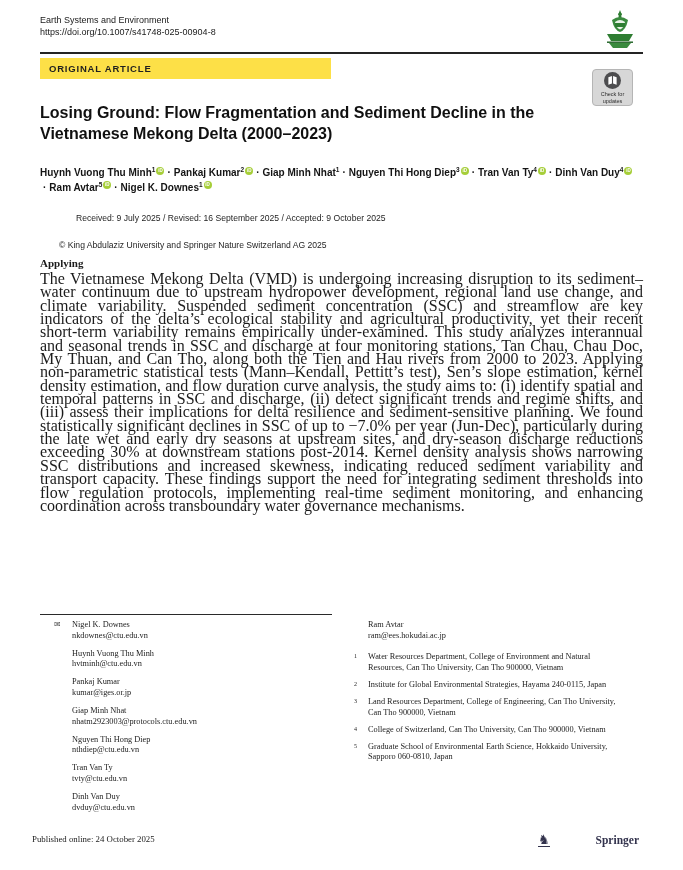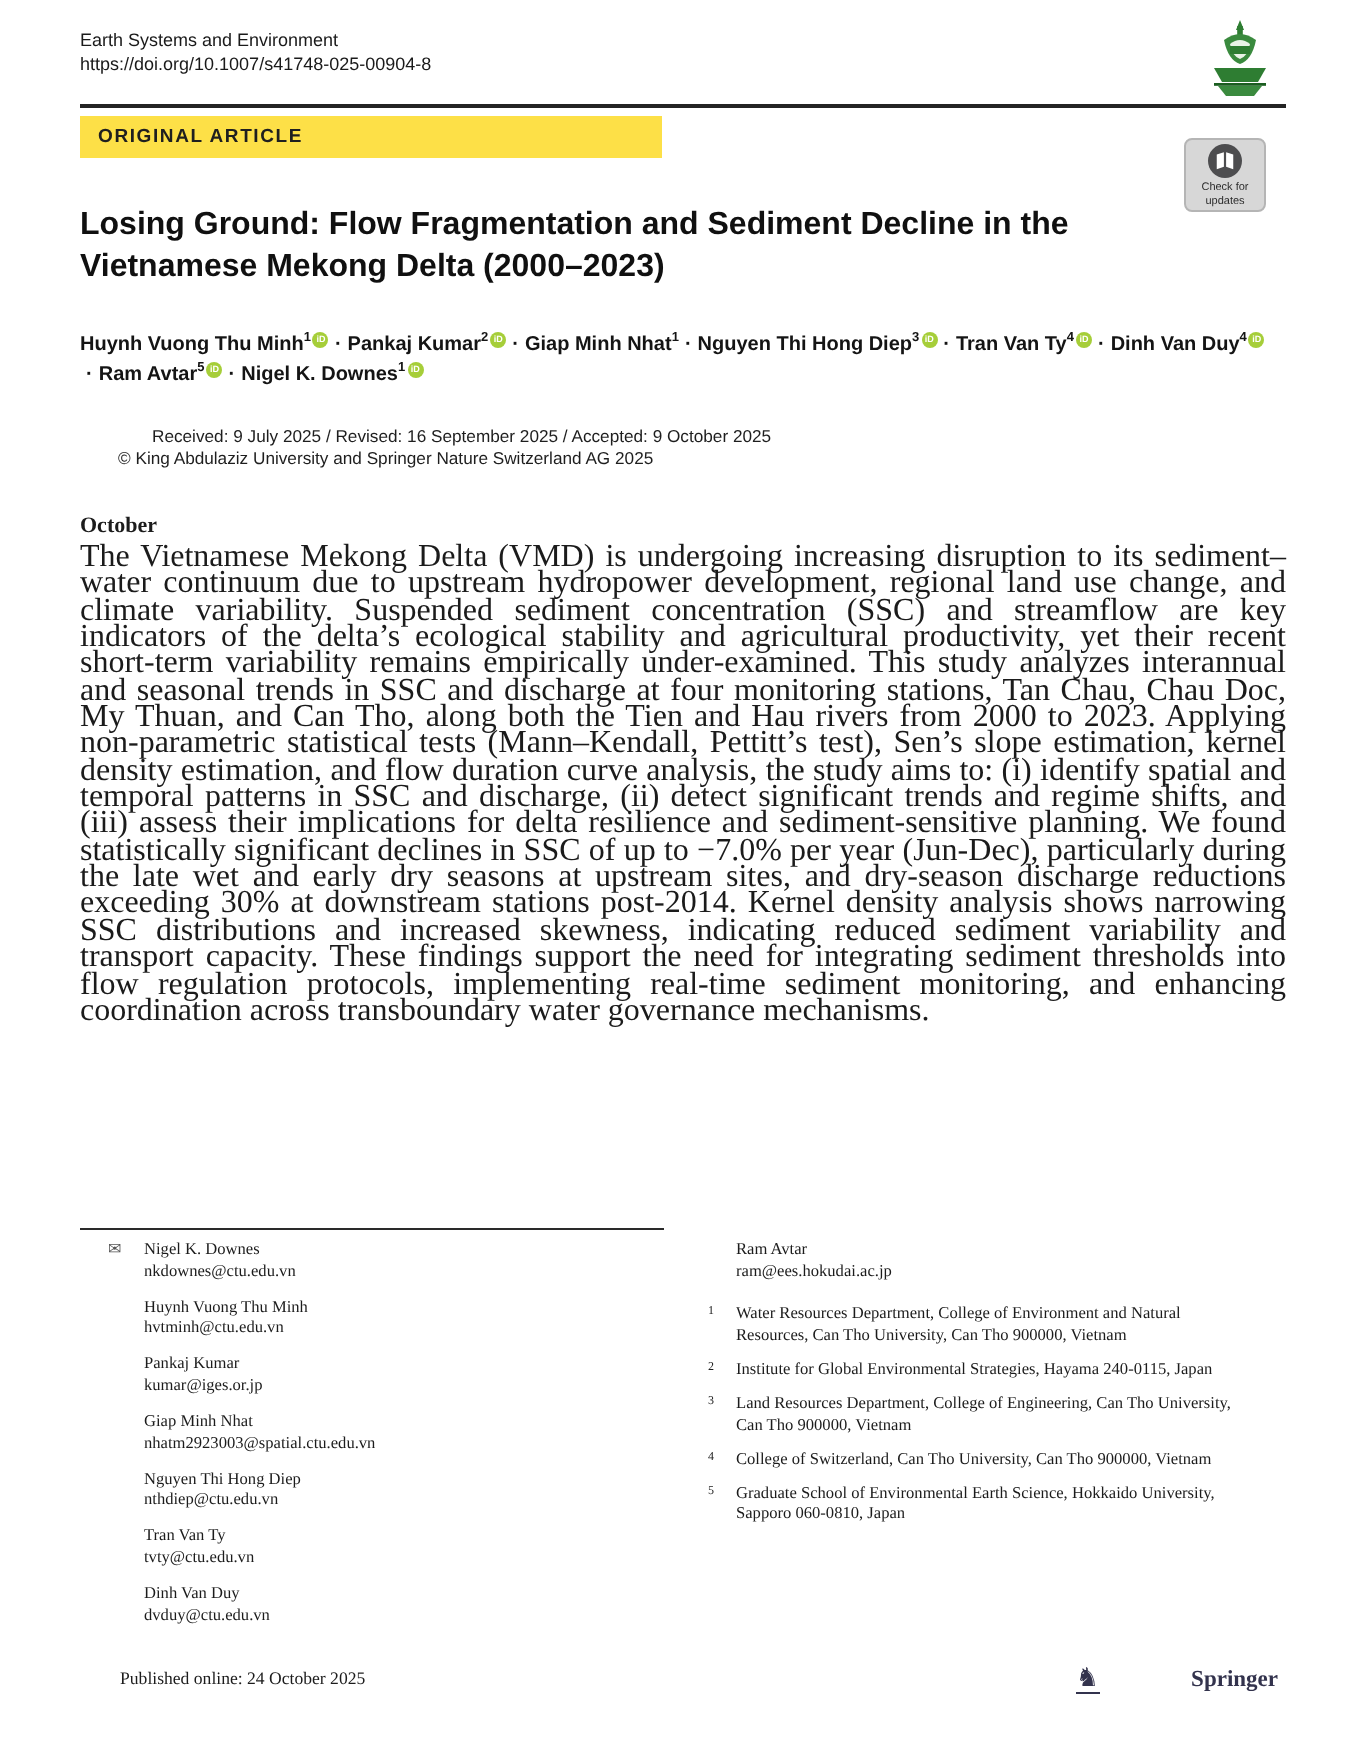--- a/index.html
+++ b/index.html
@@ -56,42 +56,42 @@
     text-align:center; line-height:8px; vertical-align:super; margin-left:1px;
     cursor:pointer;
   }
   .authors .sep { margin:0 3px; }
   
   .history, .copyright {
     position:absolute; left:40px; font-family:"Liberation Sans", sans-serif;
     font-size:8.6px; color:#1e1e1e;
   }
   .history { top:213px;margin-left:36px; }
-  .copyright { top:224px;padding-left:19px; }
+  .copyright { top:240px;padding-left:19px; }
   
   .abs-head { position:absolute; left:40px; top:257px; font-weight:bold; font-size:11px; }
   .abs-body {
     position:absolute; left:40px; top:272px; width:603px;
     font-size:16px; line-height:13.35px; text-align:justify; color:#1b1b1b;
   }
   
   .fnrule { position:absolute; left:40px; top:614px; width:292px; height:1px; background:#2a2a2a; }
   .fn-left { position:absolute; left:56px; top:620px; width:270px; }
   .fn-entry { position:relative; padding-left:16px; margin-bottom:7.5px; font-size:8.3px; line-height:10.6px; }
   .fn-entry .envelope {
     position:absolute; left:-2px; top:0; font-family:"DejaVu Sans", sans-serif;
     font-size:8px; color:#555;
   }
   .fn-entry .fn-email { cursor:pointer; }
   .fn-right { position:absolute; left:348px; top:620px; width:278px; }
   .fn-contact { padding-left:20px; margin-bottom:11px; font-size:8.3px; line-height:10.6px; }
   .aff { position:relative; padding-left:20px; margin-bottom:6.5px; font-size:8.3px; line-height:10.6px; }
   .aff .aff-sup { position:absolute; left:6px; top:-1px; font-size:6px; }
   
-  .published { position:absolute; left:60px; top:834px; font-size:8.8px; }
+  .published { position:absolute; left:32px; top:834px; font-size:8.8px; }
   .springer { position:absolute; right:44px; top:833px; display:flex; align-items:center; color:#33334d; }
   .springer .horse { font-family:"DejaVu Sans", sans-serif; font-size:13px; line-height:13px;
     border-bottom:1.4px solid #33334d; margin-right:4px; }
   .springer .word { font-family:"Liberation Serif", serif; font-weight:bold; font-size:11.5px;margin-left:42px; }
 </style>
 </head>
 <body>
 
 <div class="page">
 
@@ -128,41 +128,41 @@
 updates</div>
   </div>
 
   <h1 class="title">Losing Ground: Flow Fragmentation and Sediment Decline in the Vietnamese Mekong Delta (2000–2023)</h1>
 
   <div class="authors"><span class="author"><span>Huynh Vuong Thu Minh</span><sup>1</sup><span class="orcid">iD</span></span><span class="sep">·</span><span class="author"><span>Pankaj Kumar</span><sup>2</sup><span class="orcid">iD</span></span><span class="sep">·</span><span class="author"><span>Giap Minh Nhat</span><sup>1</sup></span><span class="sep">·</span><span class="author"><span>Nguyen Thi Hong Diep</span><sup>3</sup><span class="orcid">iD</span></span><span class="sep">·</span><span class="author"><span>Tran Van Ty</span><sup>4</sup><span class="orcid">iD</span></span><span class="sep">·</span><span class="author"><span>Dinh Van Duy</span><sup>4</sup><span class="orcid">iD</span></span><span class="sep">·</span><span class="author"><span>Ram Avtar</span><sup>5</sup><span class="orcid">iD</span></span><span class="sep">·</span><span class="author"><span>Nigel K. Downes</span><sup>1</sup><span class="orcid">iD</span></span></div>
 
   <div class="history">Received: 9 July 2025 / Revised: 16 September 2025 / Accepted: 9 October 2025</div>
   <div class="copyright">© King Abdulaziz University and Springer Nature Switzerland AG 2025</div>
 
-  <div class="abs-head">October</div>
+  <div class="abs-head">Applying</div>
   <div class="abs-body">The Vietnamese Mekong Delta (VMD) is undergoing increasing disruption to its sediment–water continuum due to upstream hydropower development, regional land use change, and climate variability. Suspended sediment concentration (SSC) and streamflow are key indicators of the delta’s ecological stability and agricultural productivity, yet their recent short-term variability remains empirically under-examined. This study analyzes interannual and seasonal trends in SSC and discharge at four monitoring stations, Tan Chau, Chau Doc, My Thuan, and Can Tho, along both the Tien and Hau rivers from 2000 to 2023. Applying non-parametric statistical tests (Mann–Kendall, Pettitt’s test), Sen’s slope estimation, kernel density estimation, and flow duration curve analysis, the study aims to: (i) identify spatial and temporal patterns in SSC and discharge, (ii) detect significant trends and regime shifts, and (iii) assess their implications for delta resilience and sediment-sensitive planning. We found statistically significant declines in SSC of up to −7.0% per year (Jun-Dec), particularly during the late wet and early dry seasons at upstream sites, and dry-season discharge reductions exceeding 30% at downstream stations post-2014. Kernel density analysis shows narrowing SSC distributions and increased skewness, indicating reduced sediment variability and transport capacity. These findings support the need for integrating sediment thresholds into flow regulation protocols, implementing real-time sediment monitoring, and enhancing coordination across transboundary water governance mechanisms.</div>
 
   <div class="fnrule"></div>
   <div class="fn-left">
       <div class="fn-entry">
         <span class="envelope">✉</span>
         <div class="fn-name">Nigel K. Downes</div>
         <div class="fn-email">nkdownes@ctu.edu.vn</div>
       </div>
       <div class="fn-entry">
         <div class="fn-name">Huynh Vuong Thu Minh</div>
         <div class="fn-email">hvtminh@ctu.edu.vn</div>
       </div>
       <div class="fn-entry">
         <div class="fn-name">Pankaj Kumar</div>
         <div class="fn-email">kumar@iges.or.jp</div>
       </div>
       <div class="fn-entry">
         <div class="fn-name">Giap Minh Nhat</div>
-        <div class="fn-email">nhatm2923003@spatial.ctu.edu.vn</div>
+        <div class="fn-email">nhatm2923003@protocols.ctu.edu.vn</div>
       </div>
       <div class="fn-entry">
         <div class="fn-name">Nguyen Thi Hong Diep</div>
         <div class="fn-email">nthdiep@ctu.edu.vn</div>
       </div>
       <div class="fn-entry">
         <div class="fn-name">Tran Van Ty</div>
         <div class="fn-email">tvty@ctu.edu.vn</div>
       </div>
       <div class="fn-entry">

